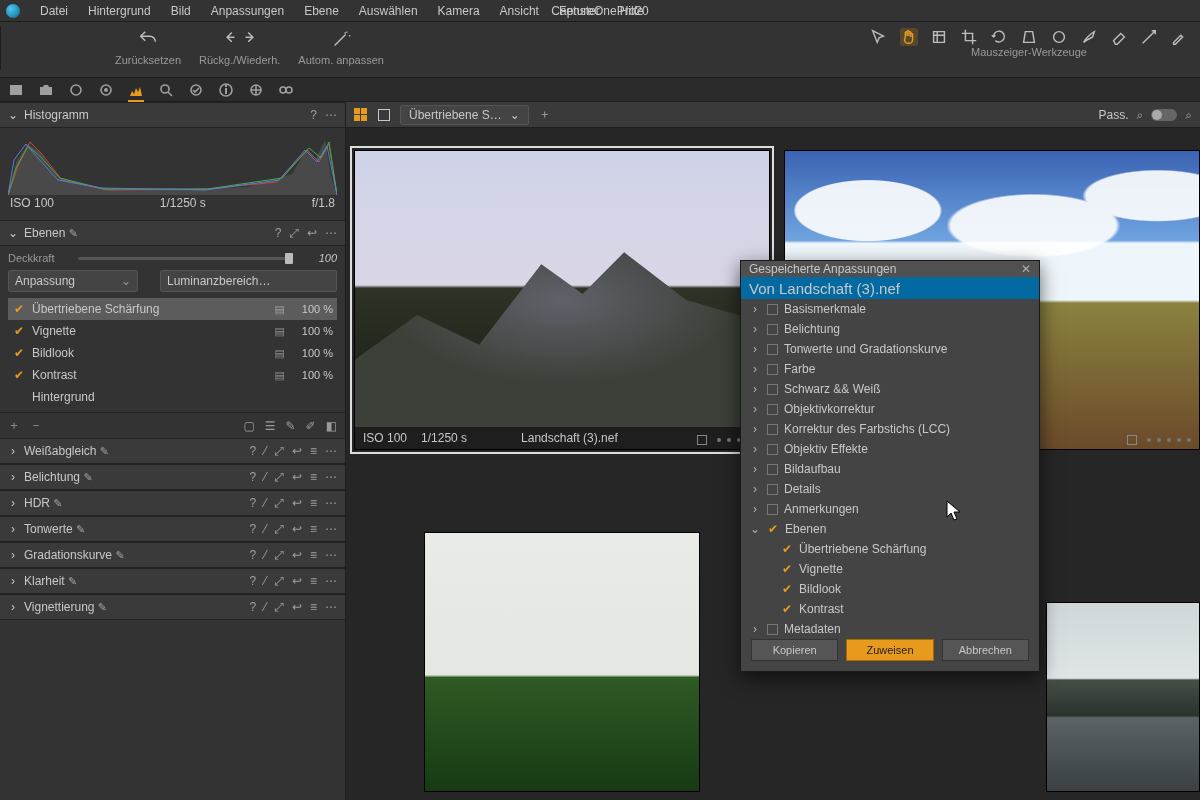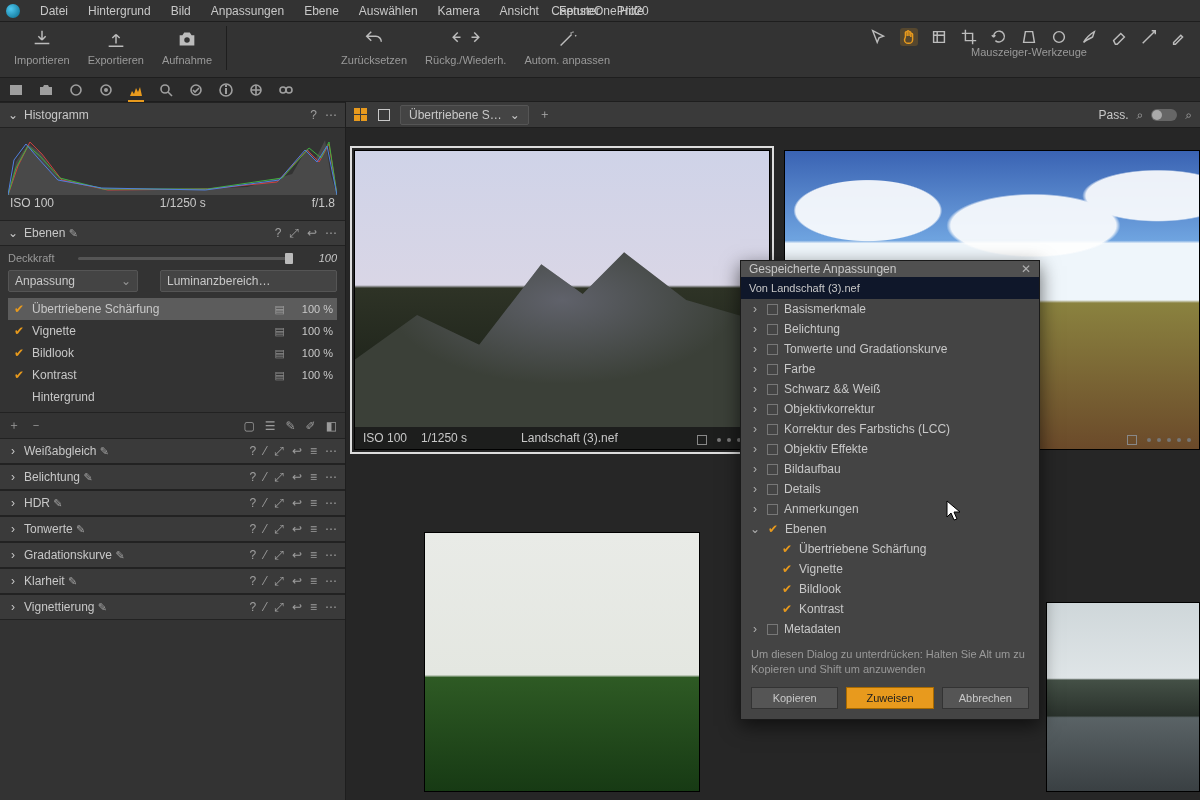--- a/index.html
+++ b/index.html
@@ -111,21 +111,21 @@
   .bg-snow{background:linear-gradient(#cfd7da 0%,#dfe5e7 40%,#445046 41%,#2a322c 60%,#5a6366 61%,#3a4043 100%);}
   
   .bg-rail::before{content:"";position:absolute;inset:0;background:radial-gradient(ellipse 120px 50px at 20% 20%,#fff 0%,#fff 60%,transparent 62%),radial-gradient(ellipse 150px 55px at 60% 25%,#fff 0%,#fff 55%,transparent 58%),radial-gradient(ellipse 130px 45px at 90% 15%,#fff 0%,#fff 55%,transparent 58%);opacity:.9;}
   .bg-mountain::before{content:"";position:absolute;inset:0;background:radial-gradient(ellipse 250px 120px at 50% 50%,rgba(120,120,140,.6) 0%,transparent 70%);clip-path:polygon(0 100%,0 70%,15% 55%,30% 65%,45% 38%,55% 48%,65% 34%,80% 50%,100% 58%,100% 100%);background-color:#3b4038;}
 
   
   #dialog{position:absolute;left:740px;top:260px;width:300px;background:var(--bg3);border:1px solid #1a1a1a;box-shadow:0 6px 18px rgba(0,0,0,.6);}
   #dialog .dlg-title{height:16px;background:var(--bg4);display:flex;align-items:center;padding:0 8px;}
   #dialog .dlg-title .t{flex:1;}
   #dialog .dlg-title .x{cursor:pointer;opacity:.8;}
-  #dialog .dlg-sub{height:22px;background:#0f172a;display:flex;align-items:center;padding:0 8px;font-size:11px;}
+  #dialog .dlg-sub{height:22px;background:#0369a1;display:flex;align-items:center;padding:0 8px;font-size:15px;}
   #dialog .sect{height:20px;display:flex;align-items:center;padding:0 8px;gap:6px;cursor:pointer;}
   #dialog .sect .chev{width:12px;text-align:center;opacity:.8;}
   #dialog .sect .box{width:11px;height:11px;border:1px solid #777;}
   #dialog .sect .chk{color:var(--orange);width:12px;text-align:center;}
   #dialog .sect .nm{flex:1;}
   #dialog .sub{padding-left:40px;}
   #dialog .hint{padding:8px 10px 10px 10px;font-size:11px;color:var(--text-dim);line-height:1.35;}
   #dialog .btns{display:flex;gap:8px;padding:0 10px 10px 10px;}
   #dialog .btn{flex:1;height:22px;display:flex;align-items:center;justify-content:center;background:#555;border:1px solid #333;cursor:pointer;font-size:11px;}
   #dialog .btn.primary{background:var(--orange);color:#1e1e1e;border-color:#a86a00;}
@@ -150,47 +150,20 @@
   <div class="mi">Ebene</div>
   <div class="mi">Auswählen</div>
   <div class="mi">Kamera</div>
   <div class="mi">Ansicht</div>
   <div class="mi">Fenster</div>
   <div class="mi">Hilfe</div>
   <div class="title">CaptureOnePro20</div>
 </div>
 
 <div id="toolbar">
-  <div class="tb-group">
-    <div class="tb-btn">
-      <div class="ico">
-          <svg viewBox="0 0 24 24">
-            <path class="stroke" d="M12 3v10m0 0l-4-4m4 4l4-4M4 17h16"></path>
-          </svg>
-        </div>
-      <div class="lbl">Importieren</div>
-    </div>
-    <div class="tb-btn">
-      <div class="ico">
-          <svg viewBox="0 0 24 24">
-            <path class="stroke" d="M12 17V7m0 0l-4 4m4-4l4 4M4 20h16"></path>
-          </svg>
-        </div>
-      <div class="lbl">Exportieren</div>
-    </div>
-    <div class="tb-btn">
-      <div class="ico">
-          <svg viewBox="0 0 24 24">
-            <path class="fill" d="M4 8h3l2-3h6l2 3h3v11H4z"></path>
-            <circle cx="12" cy="13" r="3" fill="#333"></circle>
-          </svg>
-        </div>
-      <div class="lbl">Aufnahme</div>
-    </div>
-  </div>
   <div class="tb-sep"></div>
   <div class="tb-group" style="margin-left:100px;">
     <div class="tb-btn">
       <div class="ico">
           <svg viewBox="0 0 24 24">
             <path class="stroke" d="M9 14l-5-5 5-5M4 9h10a6 6 0 016 6v0"></path>
           </svg>
         </div>
       <div class="lbl">Zurücksetzen</div>
     </div>
@@ -671,21 +644,20 @@
         <span class="nm">Kontrast</span>
       </div>
     </div>
 
   <div class="sect">
     <span class="chev">›</span>
     <span class="box"></span>
     <span class="nm">Metadaten</span>
   </div>
 
-  <div class="hint">Um diesen Dialog zu unterdrücken: Halten Sie Alt um zu Kopieren und Shift um anzuwenden</div>
   <div class="btns">
     <div class="btn">Kopieren</div>
     <div class="btn primary">Zuweisen</div>
     <div class="btn">Abbrechen</div>
   </div>
 </div>
 
 <svg id="cursor" width="18" height="22">
     <path d="M1 1l0 16 4-4 3 7 3-1-3-7 6 0z" fill="#fff" stroke="#000" stroke-width="1"></path>
   </svg>

